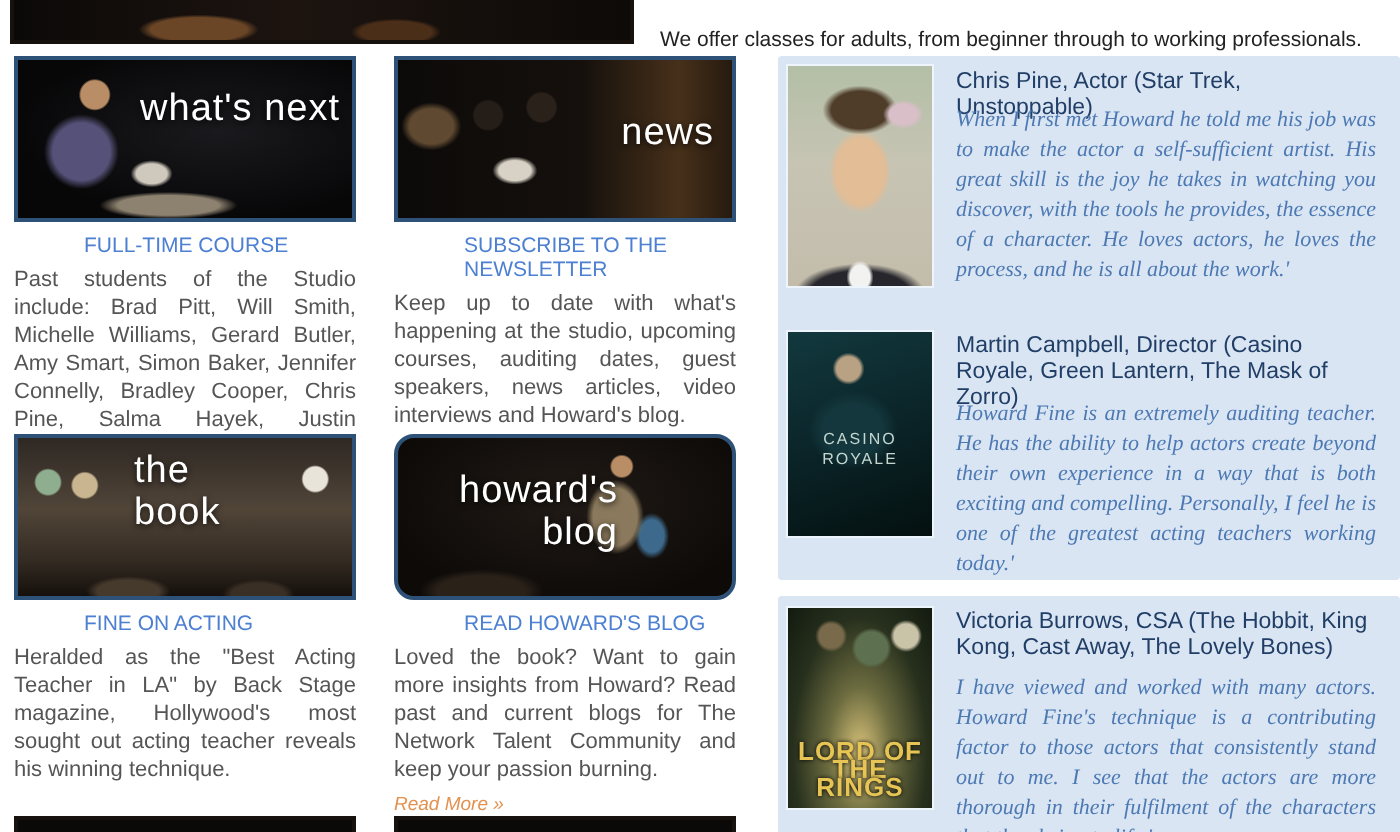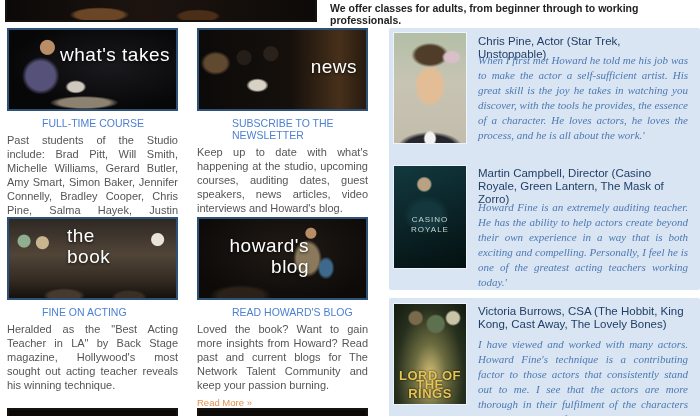--- a/index.html
+++ b/index.html
@@ -6,21 +6,21 @@
   .page{position:relative;width:700px;height:416px;background:#fff;overflow:hidden;
         font-family:"Liberation Sans",sans-serif;}
 
   
   .top-strip{position:absolute;left:5px;top:-8px;width:308px;height:26px;
     border:2px solid #18120e;
     background:
       radial-gradient(ellipse 40px 10px at 30% 80%, #6a4526 0 60%, transparent 75%),
       radial-gradient(ellipse 30px 9px at 62% 85%, #4a2e18 0 60%, transparent 75%),
       linear-gradient(90deg,#0b0908,#1d1410 45%,#0d0a08);}
-  .tagline{position:absolute;left:330px;top:2px;font-size:10.5px;color:#222;font-weight:bold;}
+  .tagline{position:absolute;left:330px;top:14px;font-size:10.5px;color:#222;}
 
   
   .feature{position:absolute;width:171px;}
   .f1{left:7px;top:28px}.f2{left:197px;top:28px}.f3{left:7px;top:217px}.f4{left:197px;top:217px}
   .feature-image{position:relative;width:167px;height:79px;border:2px solid #2e5277;cursor:pointer;overflow:hidden;}
   .img-label{position:absolute;color:#fff;font-size:19px;letter-spacing:.5px;
     text-shadow:0 1px 3px rgba(0,0,0,.8);line-height:1.12;white-space:pre-line;}
   .f1 .img-label{right:6px;top:14px;}
   .f2 .img-label{right:9px;top:26px;}
   .f3 .img-label{left:58px;top:6px;width:60px;}
@@ -43,25 +43,25 @@
     radial-gradient(circle at 20% 30%, #c9b690 0 6px, transparent 7px),
     radial-gradient(circle at 89% 26%, #e8e4da 0 6px, transparent 7px),
     radial-gradient(ellipse 28px 10px at 33% 97%, #463a2d 0 55%, transparent 75%),
     radial-gradient(ellipse 24px 10px at 72% 99%, #3a2f24 0 55%, transparent 75%),
     linear-gradient(180deg,#2e2824 0%,#514538 45%,#332a22 78%,#15100c 100%);}
   .img-blog{background:
     radial-gradient(circle at 67% 18%, #b98d66 0 5px, transparent 6px),
     radial-gradient(ellipse 20px 26px at 65% 50%, #8a795c 0 55%, transparent 72%),
     radial-gradient(ellipse 12px 16px at 76% 62%, #3d6a8c 0 50%, transparent 72%),
     radial-gradient(ellipse 40px 14px at 25% 97%, #2a2119 0 55%, transparent 78%),
-    radial-gradient(ellipse at 52% 40%, #211b16 0%, #0d0a08 78%);}
+    radial-gradient(ellipse at 52% 40%, #211b16 0%, #0d0a08 78%); border-radius: 10px;}
 
   .feature-heading{margin-top:6px;font-size:10.5px;color:#4d80d2;cursor:pointer;margin-left:35px;}
   .feature-body{margin-top:4px;font-size:11px;line-height:14px;color:#555;text-align:justify;}
-  .read-more{display:inline-block;margin-top:3px;font-size:9.5px;
+  .read-more{display:inline-block;margin-top:3px;font-size:9.5px;font-style:italic;
     color:#e2914e;cursor:pointer;text-decoration:none;}
   .f3 .read-more{margin-top:17px;}
 
   
   .stub{position:absolute;top:408px;width:167px;height:14px;border:2px solid #18120e;background:#0b0908;}
   .s1{left:7px}.s2{left:197px}
 
   
   .testimonial{position:absolute;left:389px;width:311px;background:#d9e5f3;border-radius:2px;}
   .t1{top:28px;height:156px}.t2{top:160px;height:130px}.t3{top:298px;height:124px}
@@ -96,21 +96,21 @@
 </head>
 <body>
 
 <div class="page">
 
   <div class="top-strip"></div>
   <div class="tagline">We offer classes for adults, from beginner through to working professionals.</div>
 
   <div class="feature f1">
     <div class="feature-image img-whats-next">
-      <span class="img-label">what's takes</span>
+      <span class="img-label">what's next</span>
     </div>
     <div class="feature-heading">FULL-TIME COURSE</div>
     <div class="feature-body">Past students of the Studio include: Brad Pitt, Will Smith, Michelle Williams, Gerard Butler, Amy Smart, Simon Baker, Jennifer Connelly, Bradley Cooper, Chris Pine, Salma Hayek, Justin Timberlake...</div>
     <a class="read-more">Read More  »</a>
   </div>
 
   <div class="feature f2">
     <div class="feature-image img-news">
       <span class="img-label">news</span>
     </div>

